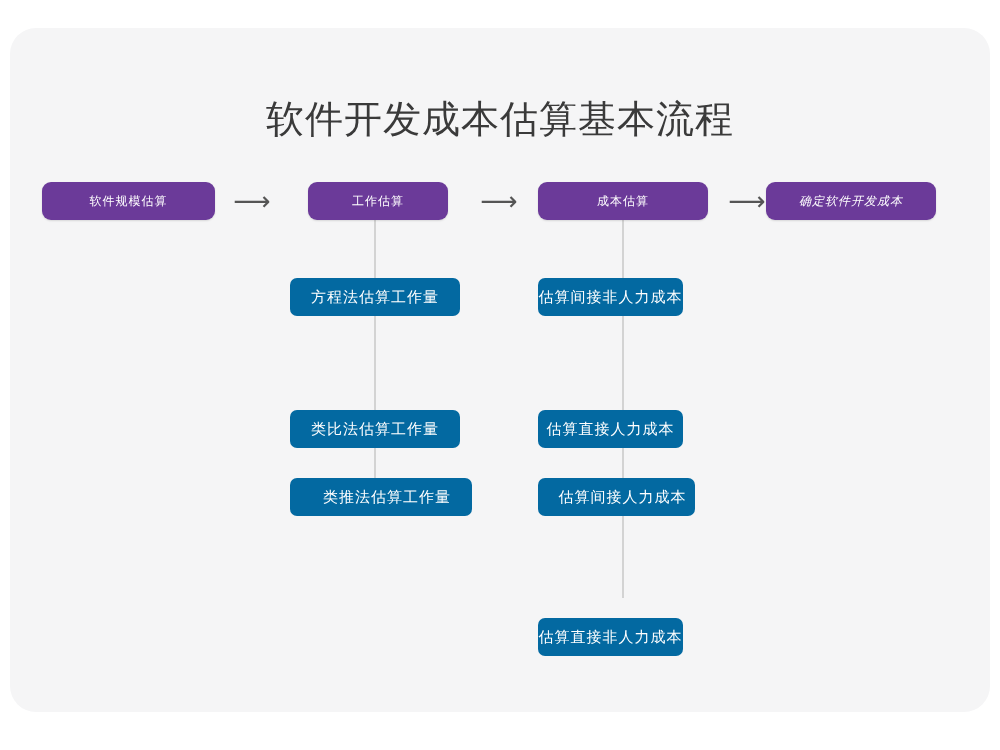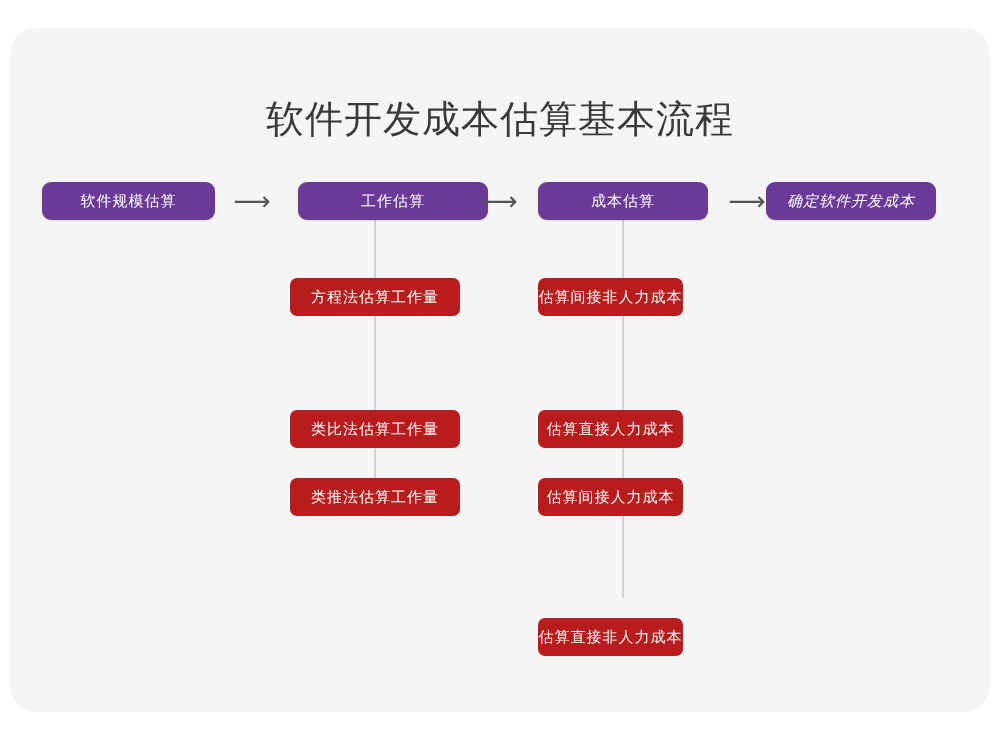--- a/index.html
+++ b/index.html
@@ -49,30 +49,30 @@
   }
 
   
   .stage-box {
     position: absolute;
     top: 182px;
     height: 38px;
     border-radius: 9px;
     background: #6b3a99;
     color: #ffffff;
-    font-size: 15px;
+    font-size: 12px;
     letter-spacing: 1px;
     display: flex;
     align-items: center;
     justify-content: center;
     white-space: nowrap;
     box-shadow: 0 1px 2px rgba(0,0,0,0.12);
   }
   .stage-0 { left: 42px;  width: 173px; }
-  .stage-1 { left: 298px; width: 190px; text-align: right; }
+  .stage-1 { left: 308px; width: 140px; text-align: right; }
   .stage-2 { left: 538px; width: 170px; text-align: center; }
   .stage-3 { left: 766px; width: 170px; font-style: italic; }
 
   
   .flow-arrow {
     position: absolute;
     top: 186px;
     width: 56px;
     height: 30px;
     color: #555555;
@@ -83,34 +83,34 @@
   }
   .arrow-0 { left: 224px; }
   .arrow-1 { left: 471px; }
   .arrow-2 { left: 719px; }
 
   
   .sub-box {
     position: absolute;
     height: 38px;
     border-radius: 7px;
-    background: #b91c1c;
+    background: #0369a1;
     color: #ffffff;
     font-size: 15px;
     letter-spacing: 1px;
     display: flex;
     align-items: center;
     justify-content: center;
     white-space: nowrap;
   }
   .col-a { left: 290px; width: 170px; }
   .col-b { left: 538px; width: 145px; }
   .row-0 { top: 278px; }
   .row-1 { top: 378px; margin-top: 32px; }
-  .row-2 { top: 478px; }
+  .row-2 { top: 478px; padding-left: 12px; }
   .row-3 { top: 578px; margin-top: 40px; }
 </style>
 </head>
 <body>
 
 <div id="canvas">
 
   <div class="card"></div>
 
   <div class="diagram-title">软件开发成本估算基本流程</div>

